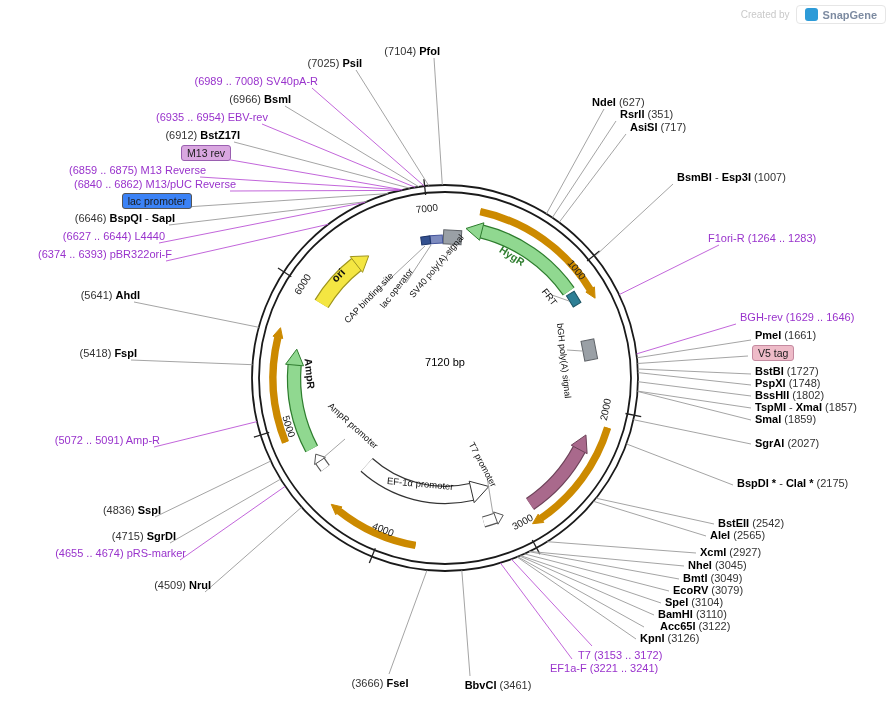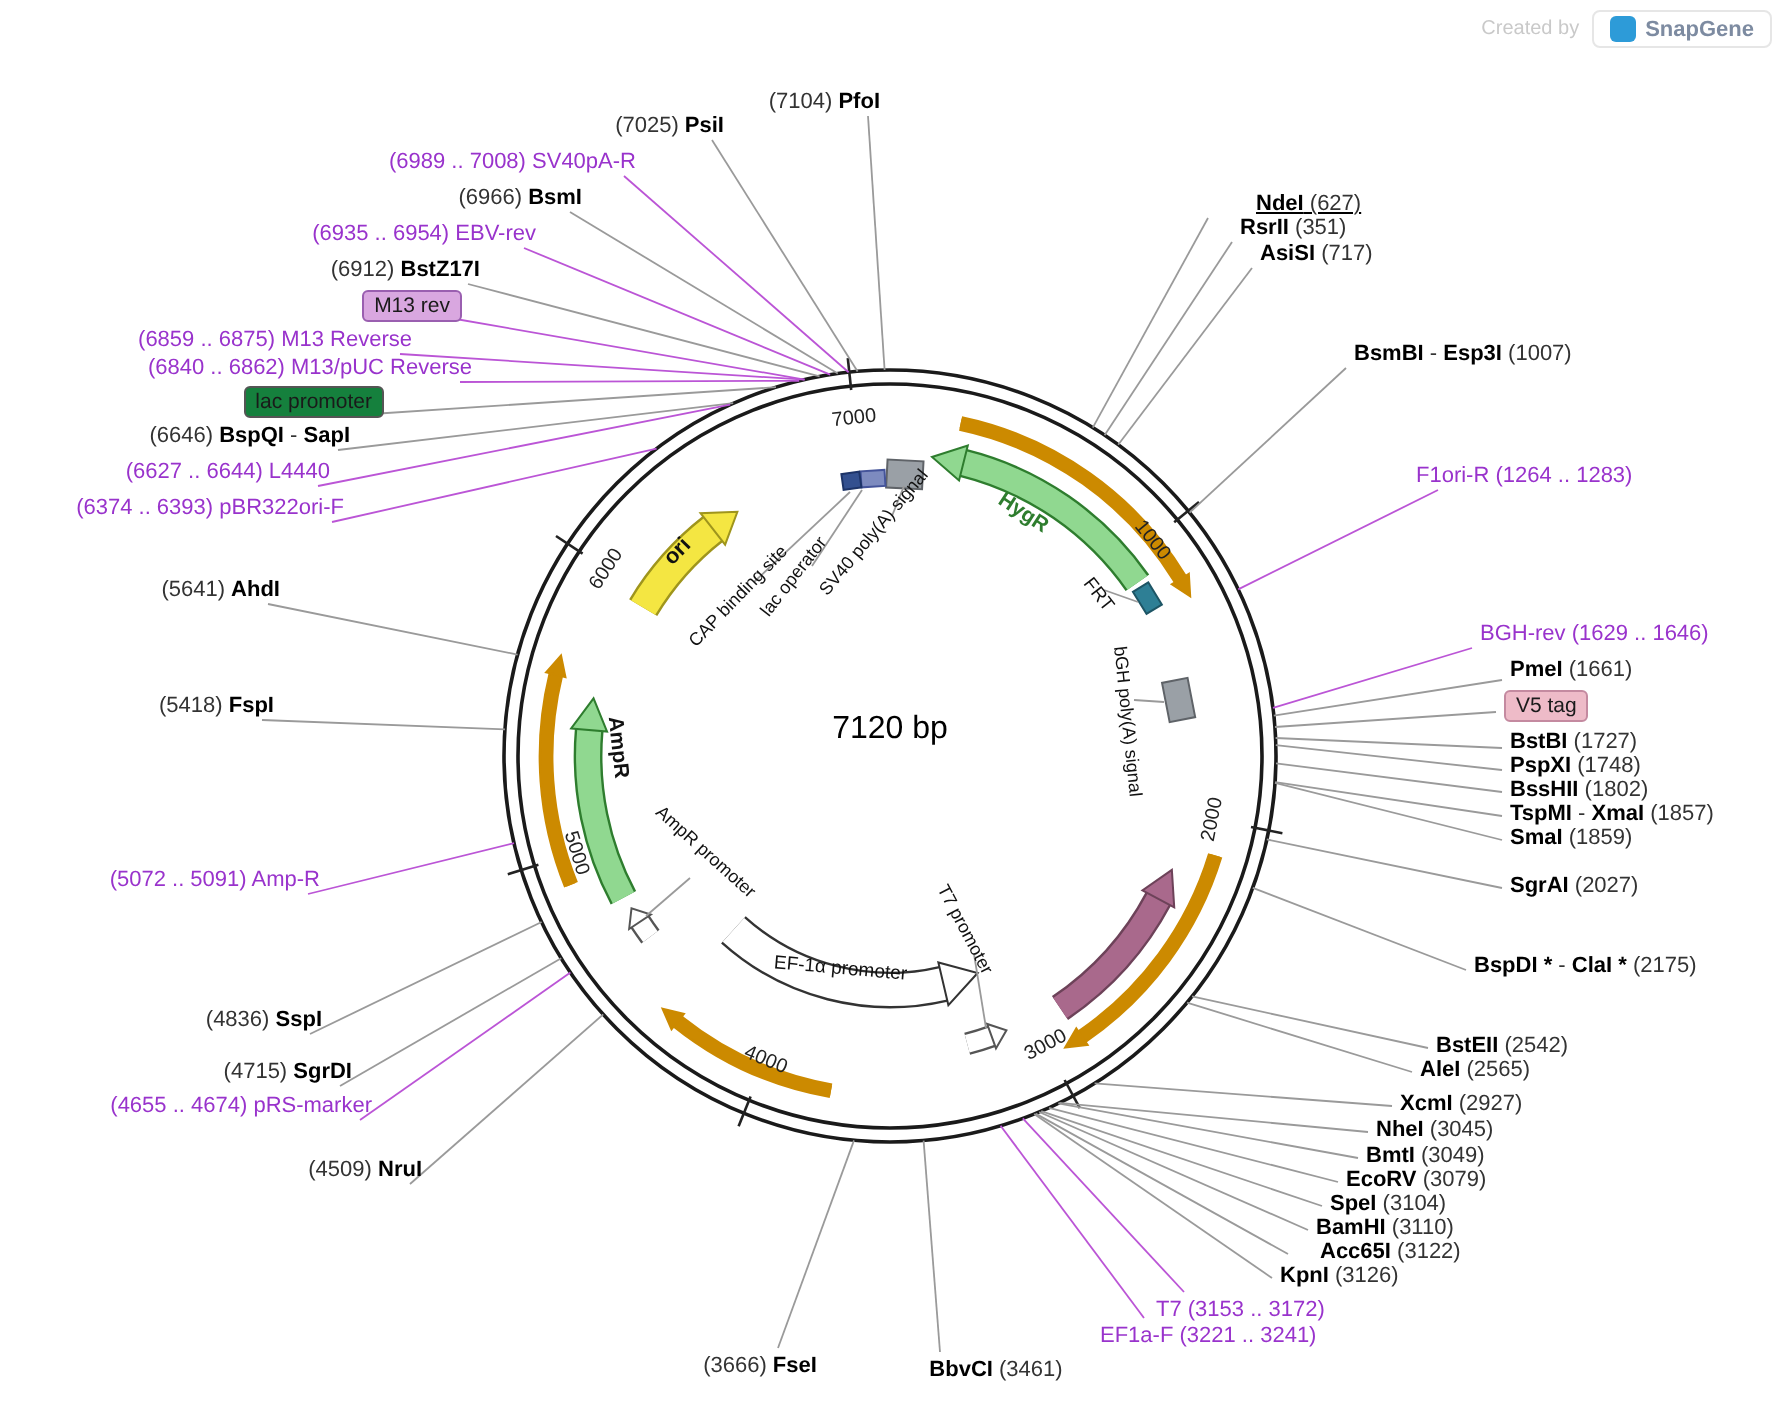--- a/index.html
+++ b/index.html
@@ -3,33 +3,33 @@
 <meta charset="utf-8">
 <style>
   html,body{margin:0;padding:0}
   body{width:894px;height:702px;background:#fff;font-family:"Liberation Sans",sans-serif;position:relative;overflow:hidden}
   #map{position:absolute;left:0;top:0}
   svg text{font-family:"Liberation Sans",sans-serif}
   .site{position:absolute;font-size:11px;line-height:14px;white-space:nowrap}
   .pos{color:#333}
   .enz{font-weight:700;color:#000}
   .box-violet,.box-white,.box-pink{display:inline-block;padding:0 5px;border-radius:3px;font-size:10.5px;line-height:14px;color:#1a1a1a}
-  .box-white{border:1px solid #555;background:#15803d}
+  .box-white{border:1px solid #555;background:#3b82f6}
   .lng{stroke:#9a9a9a;stroke-width:0.9}
   .lnp{stroke:#bb55d6;stroke-width:0.9}
   .bb{fill:none;stroke:#1a1a1a;stroke-width:1.8}
   .tickline{stroke:#222;stroke-width:1.3}
   .ticklabel{font-size:10px;fill:#222}
   .fl9{font-size:9px;fill:#111}
   .fl95{font-size:9.5px;fill:#111}
   .fl10b{font-size:10.5px;font-weight:700}
   .fl11b{font-size:11px;font-weight:700;fill:#111}
   .center{position:absolute;left:275px;top:354px;width:340px;text-align:center}
   .cname{font-weight:700;font-size:11.5px;color:#000}
-  .csize{font-size:16px;color:#000;margin-top:2px}
+  .csize{font-size:11px;color:#000;margin-top:2px}
   .wm{position:absolute;top:5px;right:8px;display:flex;align-items:center;gap:6px}
   .wm-created{font-size:10px;color:#c9c9c9}
   .wm-badge{display:flex;align-items:center;gap:5px;background:#fff;border:1px solid #e6e6e6;border-radius:4px;padding:2px 8px}
   .wm-icon{width:13px;height:13px;border-radius:3px;background:#2d9bd8;display:inline-block}
   .wm-brand{font-size:11px;color:#7d8ba1;font-weight:700}
 </style>
 </head>
 <body>
 
 <svg id="map" width="894" height="702" viewBox="0 0 894 702">
@@ -219,21 +219,21 @@
     <div class="site" style="top: 247px; right: 722px;"><span class="primer" style="color: rgb(153, 51, 204);">(6374 .. 6393) pBR322ori-F</span></div>
     <div class="site" style="top: 288px; right: 754px;"><span class="pos">(5641) </span><span class="enz">AhdI</span></div>
     <div class="site" style="top: 346px; right: 757px;"><span class="pos">(5418) </span><span class="enz">FspI</span></div>
     <div class="site" style="top: 433px; right: 734px;"><span class="primer" style="color: rgb(153, 51, 204);">(5072 .. 5091) Amp-R</span></div>
     <div class="site" style="top: 503px; right: 733px;"><span class="pos">(4836) </span><span class="enz">SspI</span></div>
     <div class="site" style="top: 529px; right: 718px;"><span class="pos">(4715) </span><span class="enz">SgrDI</span></div>
     <div class="site" style="top: 546px; right: 708px;"><span class="primer" style="color: rgb(153, 51, 204);">(4655 .. 4674) pRS-marker</span></div>
     <div class="site" style="top: 578px; right: 683px;"><span class="pos">(4509) </span><span class="enz">NruI</span></div>
     <div class="site" style="top: 676px; left: 380px; transform: translateX(-50%);"><span class="pos">(3666) </span><span class="enz">FseI</span></div>
     <div class="site" style="top: 678px; left: 498px; transform: translateX(-50%);"><span class="enz">BbvCI</span><span class="pos"> (3461)</span></div>
-    <div class="site" style="top: 95px; left: 628px; text-decoration: underline;"><span class="enz">NdeI</span><span class="pos"> (627)</span></div>
+    <div class="site" style="top: 95px; left: 592px;"><span class="enz">NdeI</span><span class="pos"> (627)</span></div>
     <div class="site" style="top: 107px; left: 620px;"><span class="enz">RsrII</span><span class="pos"> (351)</span></div>
     <div class="site" style="top: 120px; left: 630px;"><span class="enz">AsiSI</span><span class="pos"> (717)</span></div>
     <div class="site" style="top: 170px; left: 677px;"><span class="enz">BsmBI</span><span class="pos"> - </span><span class="enz">Esp3I</span><span class="pos"> (1007)</span></div>
     <div class="site" style="top: 231px; left: 708px;"><span class="primer" style="color: rgb(153, 51, 204);">F1ori-R (1264 .. 1283)</span></div>
     <div class="site" style="top: 310px; left: 740px;"><span class="primer" style="color: rgb(153, 51, 204);">BGH-rev (1629 .. 1646)</span></div>
     <div class="site" style="top: 328px; left: 755px;"><span class="enz">PmeI</span><span class="pos"> (1661)</span></div>
     <div class="site" style="top: 345px; left: 752px;"><span class="box-pink" style="background: rgb(238, 187, 200); border: 1px solid rgb(196, 138, 160);">V5 tag</span></div>
     <div class="site" style="top: 364px; left: 755px;"><span class="enz">BstBI</span><span class="pos"> (1727)</span></div>
     <div class="site" style="top: 376px; left: 755px;"><span class="enz">PspXI</span><span class="pos"> (1748)</span></div>
     <div class="site" style="top: 388px; left: 755px;"><span class="enz">BssHII</span><span class="pos"> (1802)</span></div>

